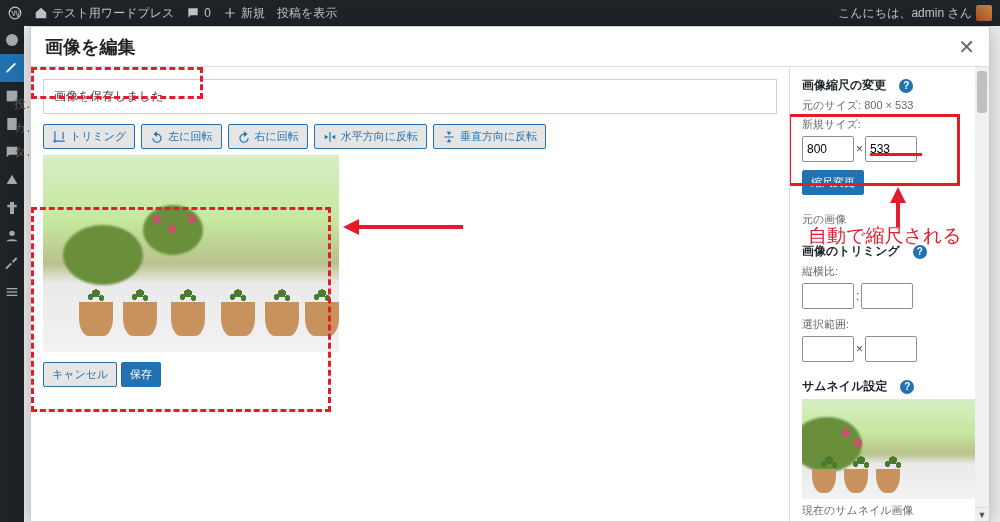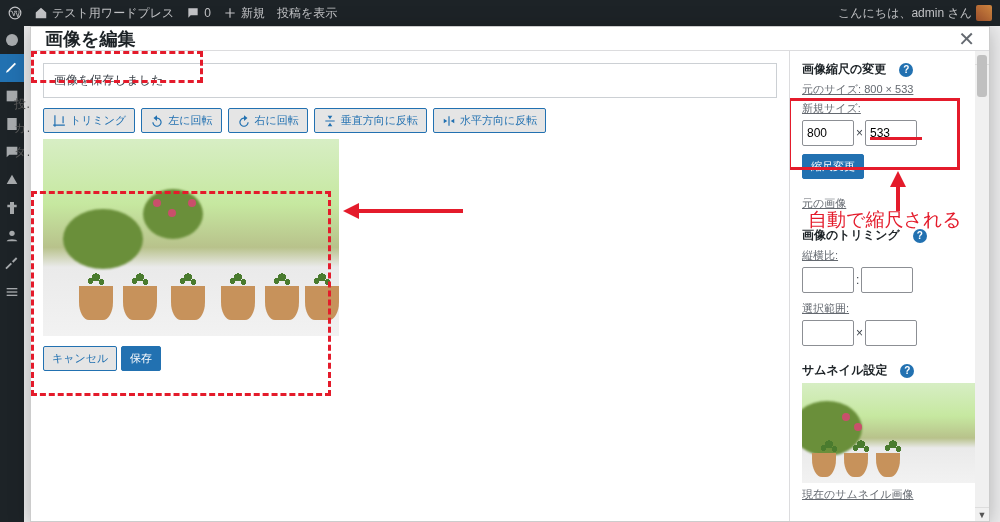--- a/index.html
+++ b/index.html
@@ -45,21 +45,21 @@
   .modal {
     position: absolute;
     top: 26px; left: 30px; right: 10px; bottom: 0;
     background: #fff;
     border: 1px solid #ccc;
     box-shadow: 0 3px 20px rgba(0,0,0,.25);
     display: flex;
     flex-direction: column;
   }
   .modal-header {
-    height: 24px;
+    height: 40px;
     border-bottom: 1px solid #dcdcde;
     display: flex; align-items: center; justify-content: space-between;
     padding: 0 14px;
   }
   .modal-header h1 { font-size: 18px; font-weight: 600; color: #1d2327; }
   .close-btn { font-size: 20px; color: #646970; cursor: pointer; }
   .modal-body { flex: 1; display: flex; overflow: hidden; }
   .main-col { flex: 1; padding: 12px; overflow-y: auto; position: relative; }
   .right-col { width: 200px; border-left: 1px solid #dcdcde; padding: 10px 12px; overflow-y: auto; position: relative; }
   .notice {
@@ -118,21 +118,21 @@
     position:absolute; width:0;height:0;
     border-left:8px solid transparent; border-right:8px solid transparent;
     border-bottom:16px solid #e41b2b;
   }
   .anno-text { position:absolute; color:#e41b2b; font-size:20px; font-weight:500; pointer-events:none; white-space: nowrap; }
 
   .side-section { margin-bottom: 16px; }
   .side-section h3 { font-size: 12px; font-weight: 600; color: #1d2327; margin-bottom: 4px; display:flex; align-items:center; gap:13px; }
   .help-ico { width:14px;height:14px;display:inline-flex;align-items:center;justify-content:center;
     border-radius:50%; background:#2271b1; color:#fff; font-size:10px; font-weight:700; }
-  .side-section .label { font-size: 11px; color: #646970; margin-bottom: 4px; text-decoration: underline; }
+  .side-section .label { font-size: 11px; color: #646970; margin-bottom: 4px; }
   .inline-inputs { display:flex; align-items:center; gap:2px; margin-bottom:8px; }
   .inline-inputs input {
     width: 52px; height: 26px; border:1px solid #8c8f94; padding:2px 4px; font-size:12px; border-radius:2px;
   }
   .inline-inputs .x { font-size:12px; color:#3c434a; }
   .thumb-preview {
     width: 100%; height: 100px;
     background:
       linear-gradient(180deg,#d7eec4 0%, #c6e8a0 33%, #b8c28b 55%, #eaeaea 65%, #f2f2f2 100%);
     position:relative; overflow:hidden;
@@ -274,29 +274,29 @@
           <span>左に回転</span>
         </button>
         <button class="wp-btn">
           <svg viewBox="0 0 24 24">
               <path d="M12 6V2l6 5-6 5V8c-3 0-6 3-6 6s3 6 6 6 6-3 6-6h2c0 4-4 8-8 8s-8-4-8-8 4-8 8-8z"></path>
             </svg>
           <span>右に回転</span>
         </button>
         <button class="wp-btn">
           <svg viewBox="0 0 24 24">
+              <path d="M11 4v16h2V4zM3 8l6 4-6 4zM21 8l-6 4 6 4z"></path>
+            </svg>
+          <span>水平方向に反転</span>
+        </button>
+        <button class="wp-btn">
+          <svg viewBox="0 0 24 24">
               <path d="M4 11h16v2H4zM8 3l4 6 4-6zM8 21l4-6 4 6z"></path>
             </svg>
           <span>垂直方向に反転</span>
-        </button>
-        <button class="wp-btn">
-          <svg viewBox="0 0 24 24">
-              <path d="M11 4v16h2V4zM3 8l6 4-6 4zM21 8l-6 4 6 4z"></path>
-            </svg>
-          <span>水平方向に反転</span>
         </button>
       </div>
 
 
       <div class="canvas">
         <div class="img">
           <div class="bush" style="left:100px; top:50px;"></div>
           <div class="bush" style="left:20px; top:70px; width:80px;height:60px;"></div>
           <div class="flower" style="left:110px; top:60px;"></div>
           <div class="flower" style="left:125px; top:70px;"></div>

